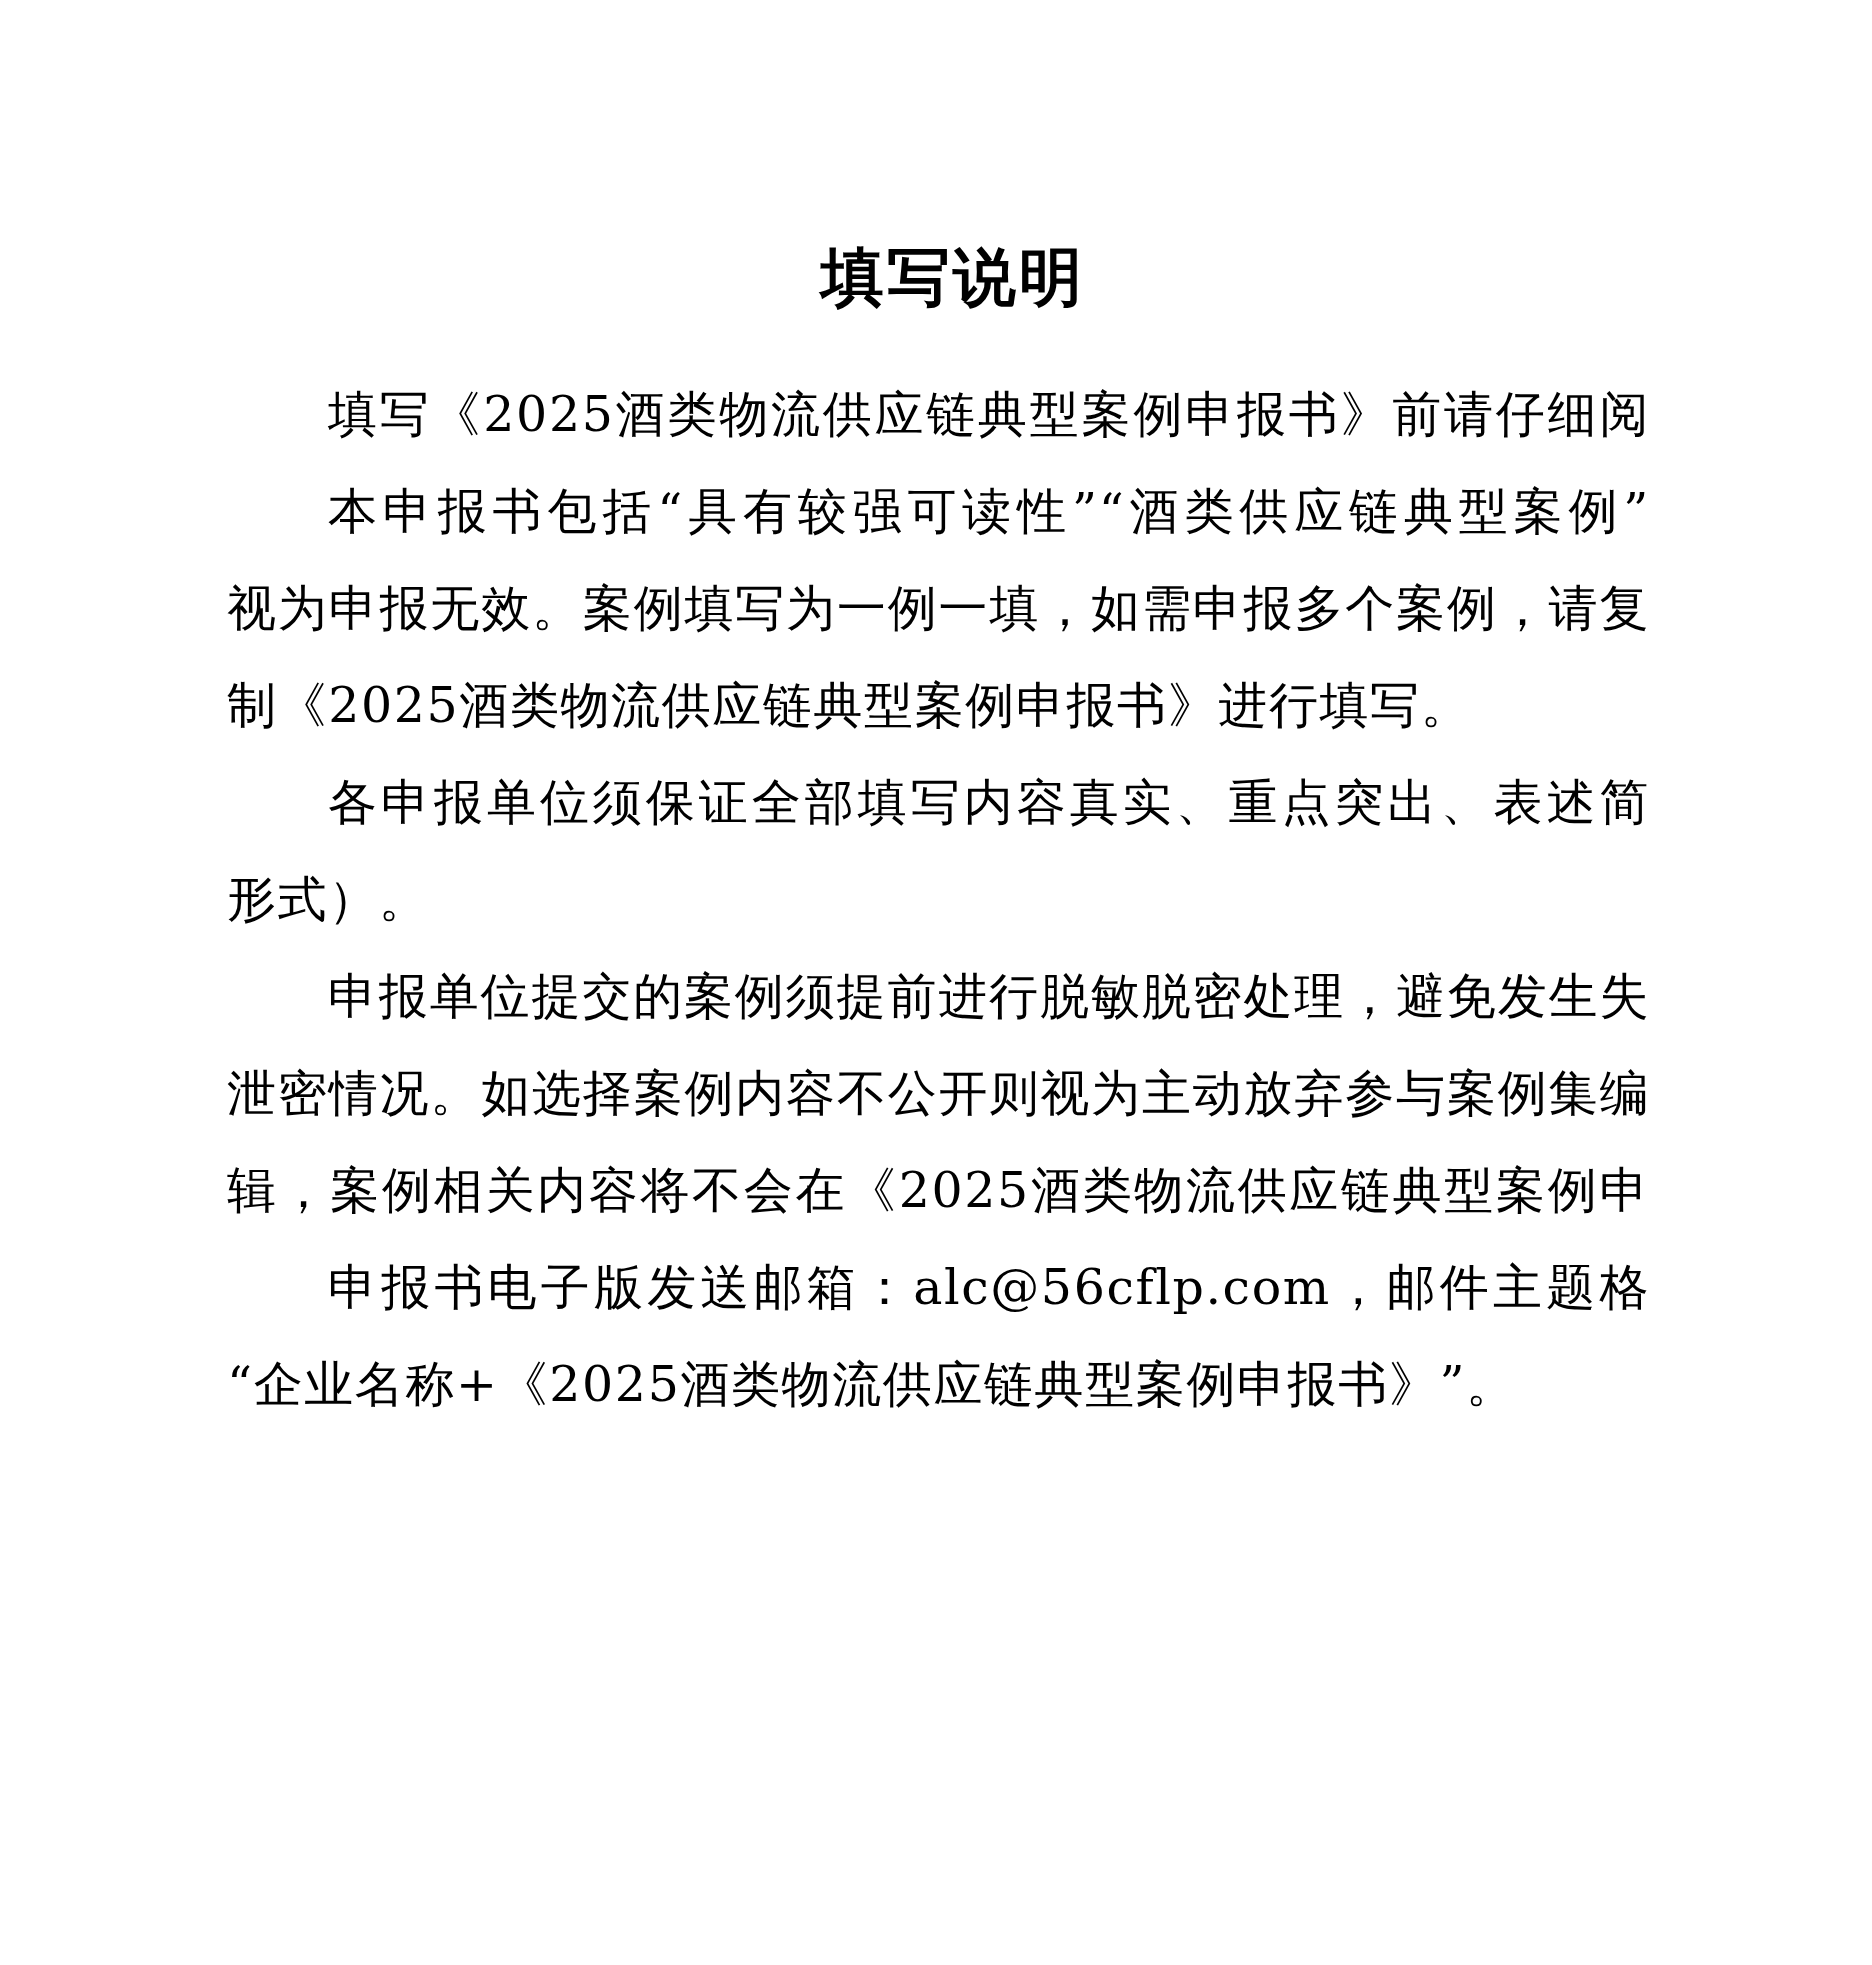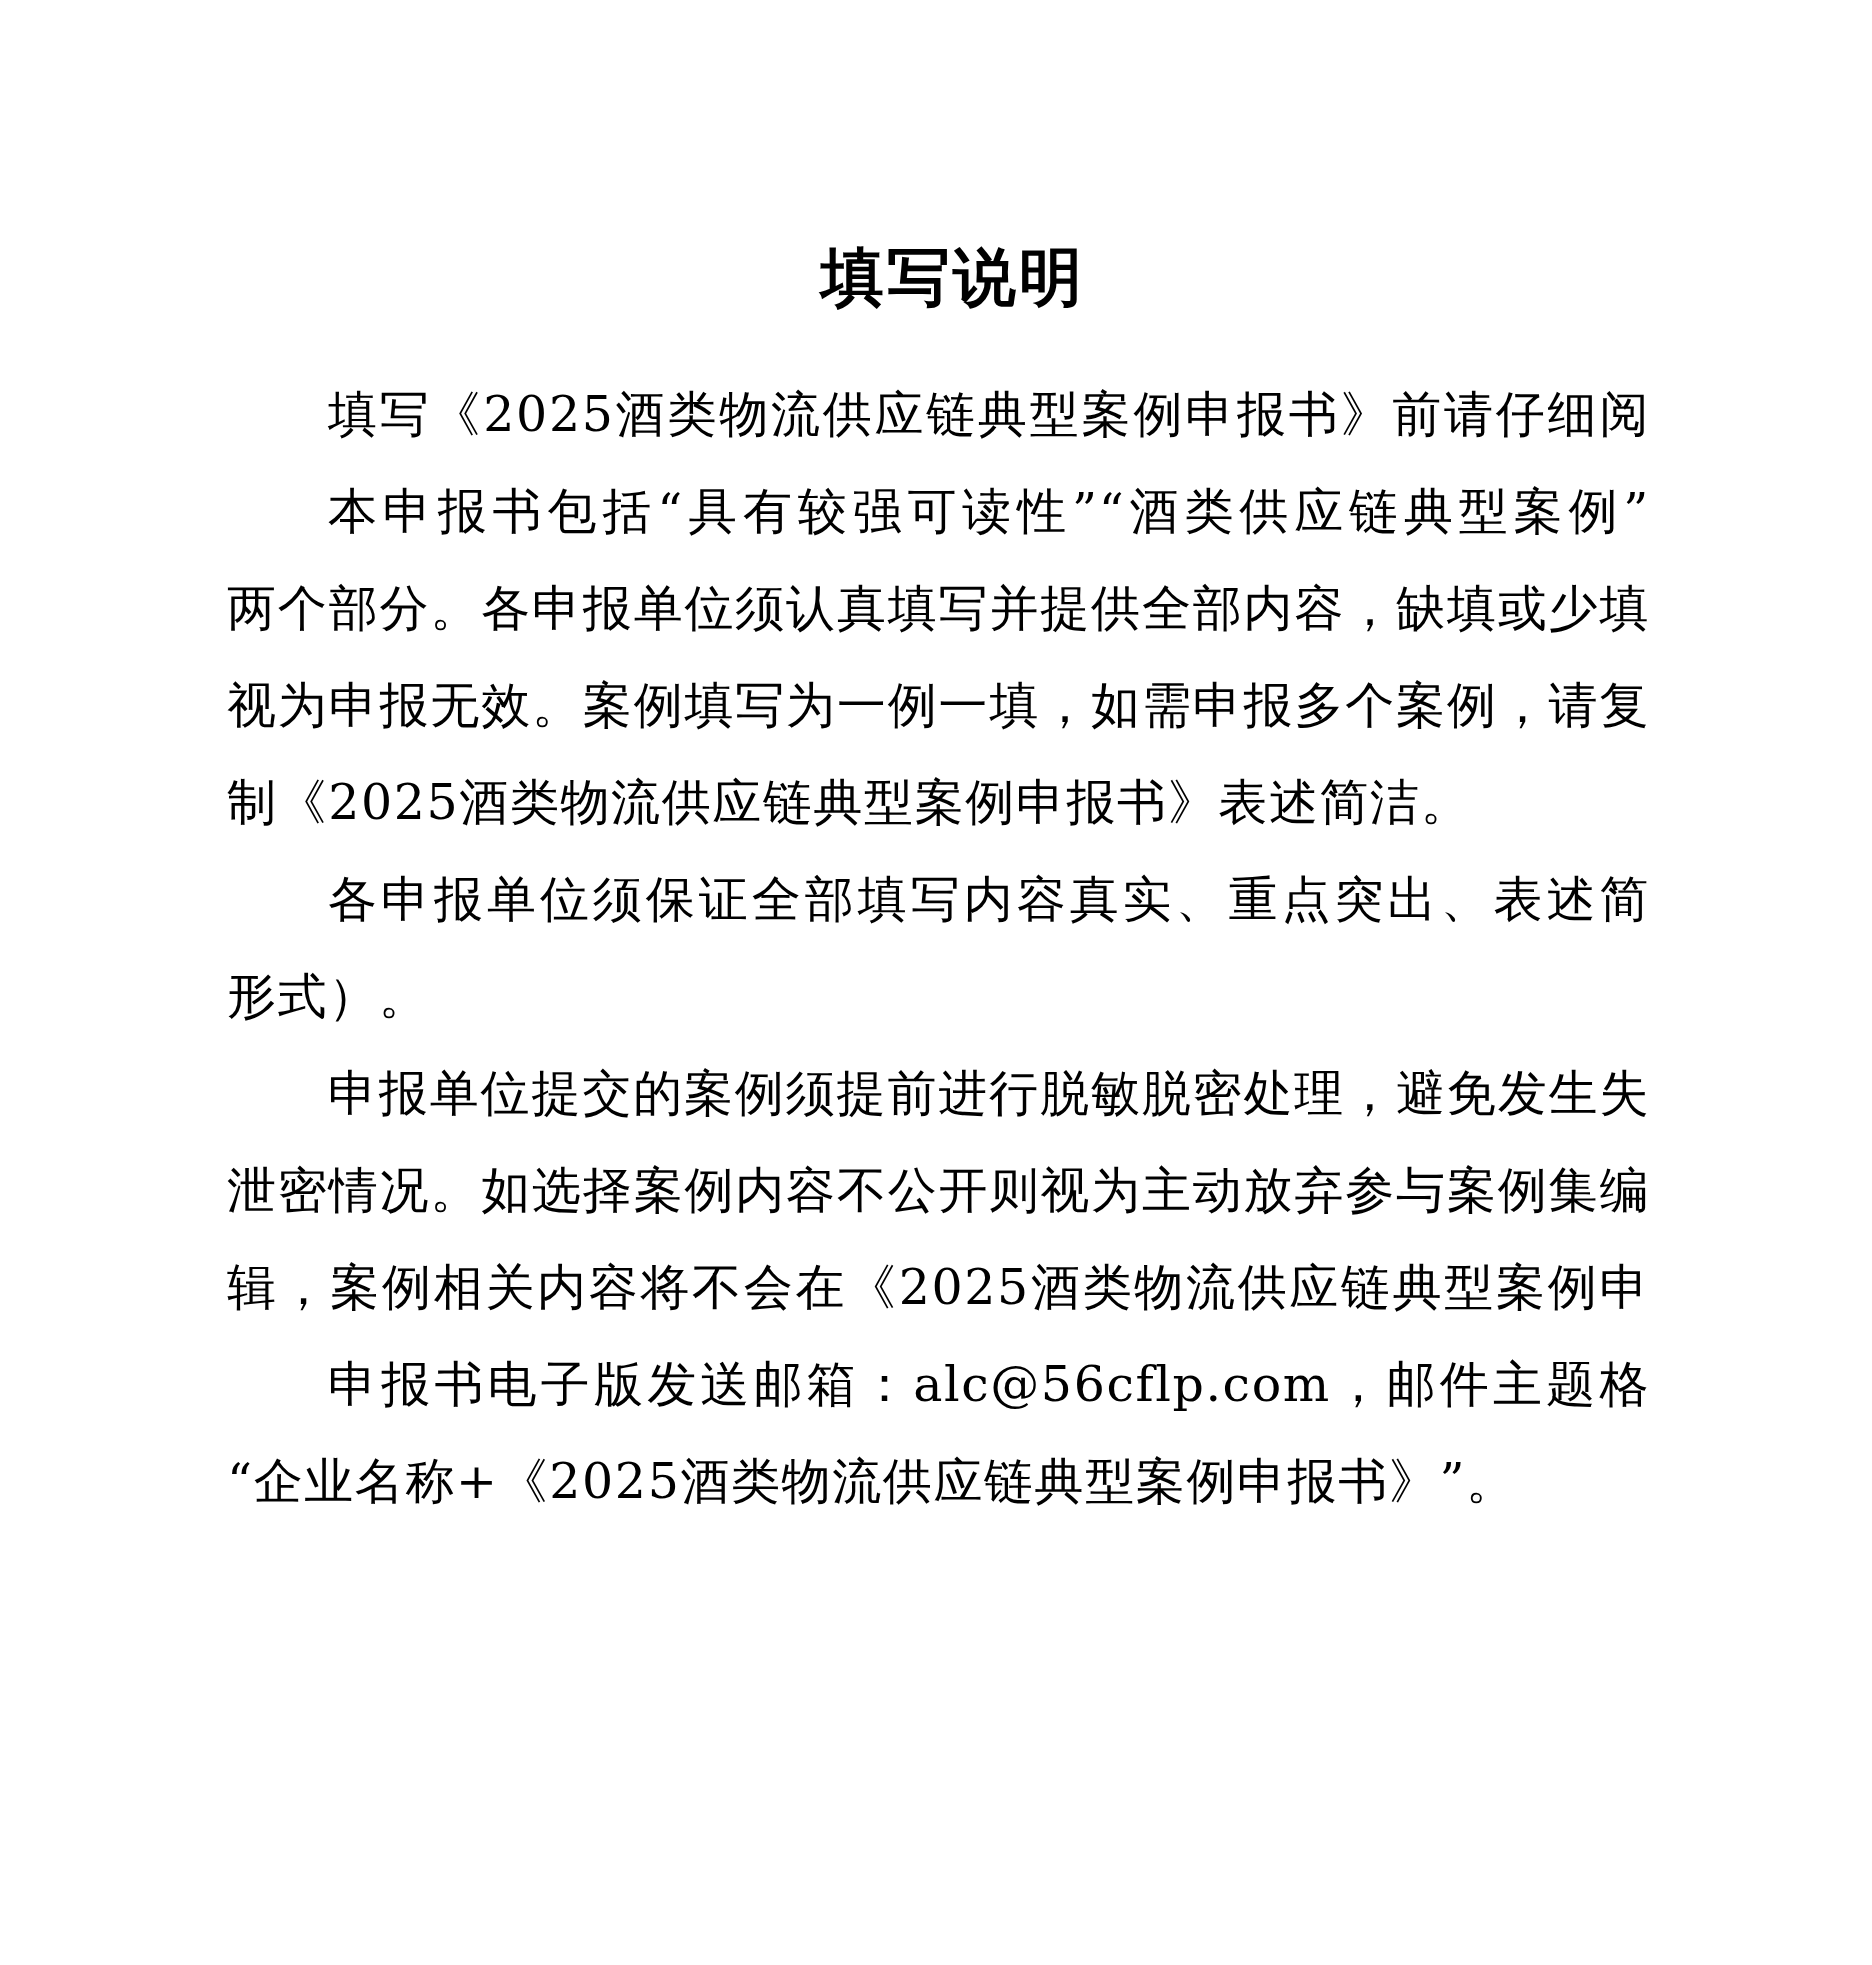--- a/index.html
+++ b/index.html
@@ -21,23 +21,22 @@
 </style>
 </head>
 <body>
 
 <div class="page">
   <div class="title">填写说明</div>
 
   <div class="body-text">
     <div class="line indent justify">填写《2025酒类物流供应链典型案例申报书》前请仔细阅读</div>
     <div class="line indent justify">本申报书包括“具有较强可读性”“酒类供应链典型案例”</div>
-    <div class="line justify">两个部分。各申报单位须认真填写并提供全部内容，缺填或少填</div>
     <div class="line justify">视为申报无效。案例填写为一例一填，如需申报多个案例，请复</div>
-    <div class="line">制《2025酒类物流供应链典型案例申报书》表述简洁。</div>
+    <div class="line">制《2025酒类物流供应链典型案例申报书》进行填写。</div>
     <div class="line indent justify">各申报单位须保证全部填写内容真实、重点突出、表述简洁。</div>
     <div class="line">形式）。</div>
     <div class="line indent justify">申报单位提交的案例须提前进行脱敏脱密处理，避免发生失</div>
     <div class="line justify">泄密情况。如选择案例内容不公开则视为主动放弃参与案例集编</div>
     <div class="line justify">辑，案例相关内容将不会在《2025酒类物流供应链典型案例申报</div>
     <div class="line indent justify">申报书电子版发送邮箱：alc@56cflp.com，邮件主题格式为</div>
     <div class="line">“企业名称+《2025酒类物流供应链典型案例申报书》”。</div>
   </div>
 
 </div>

